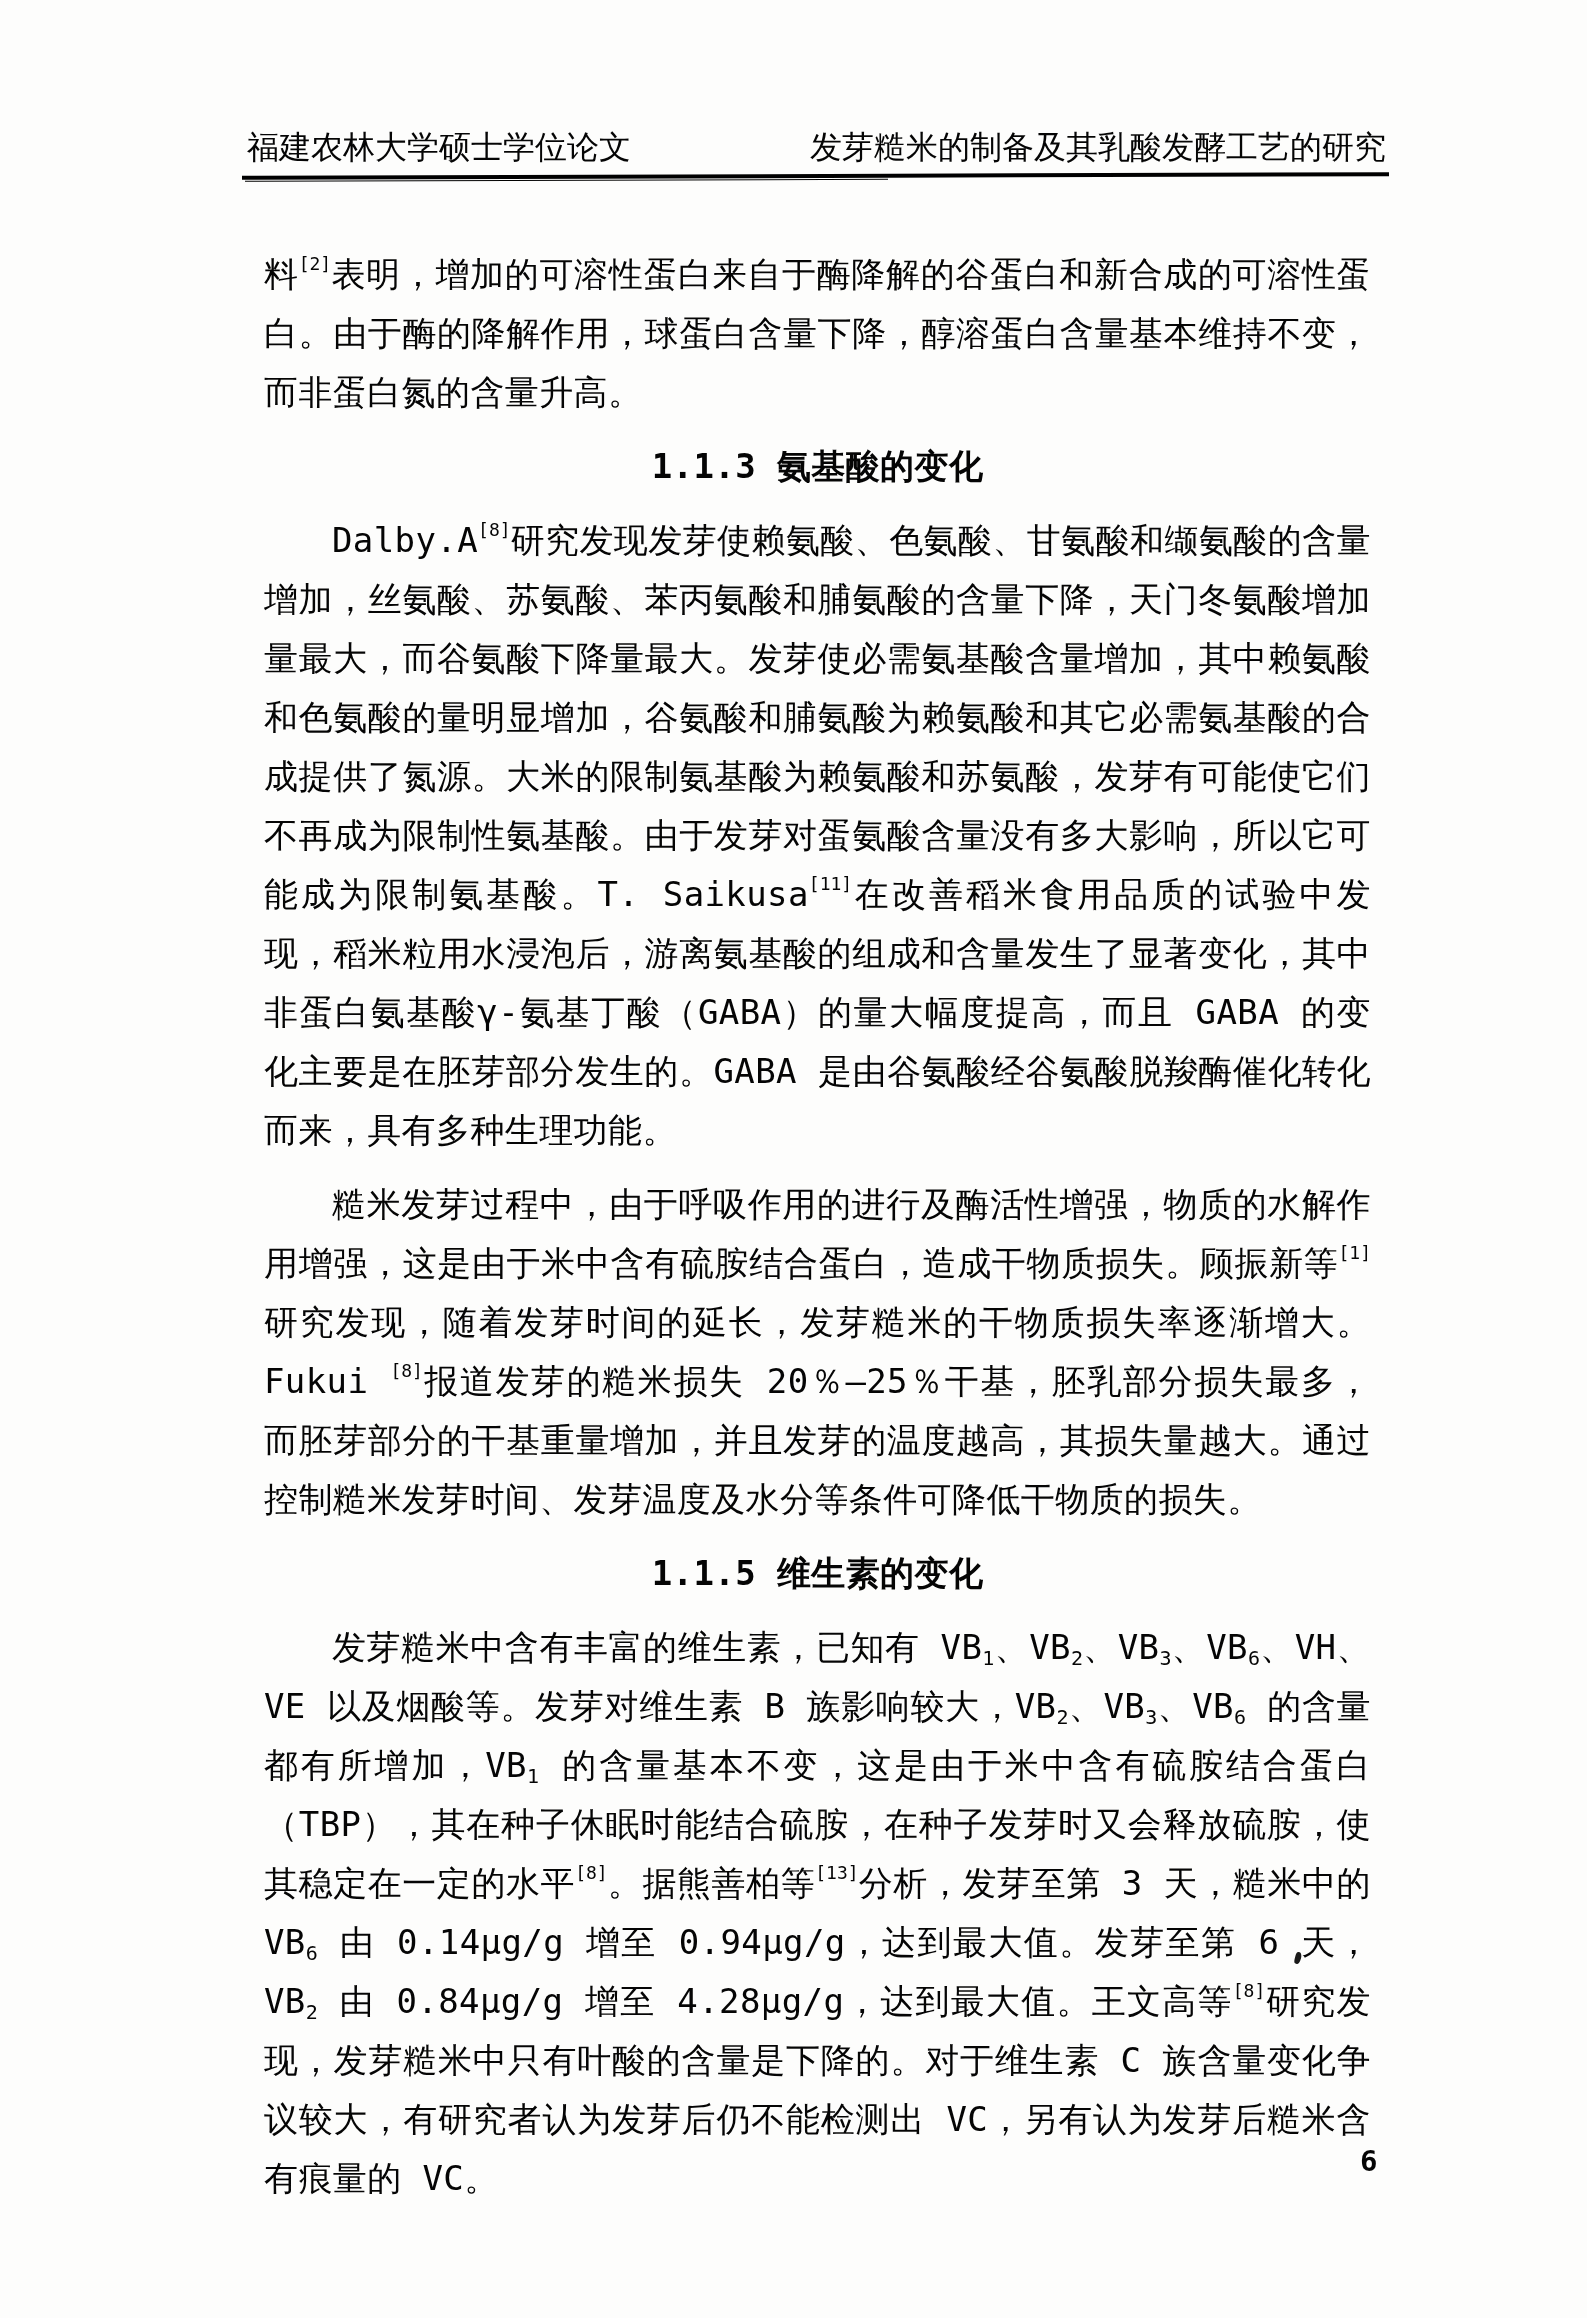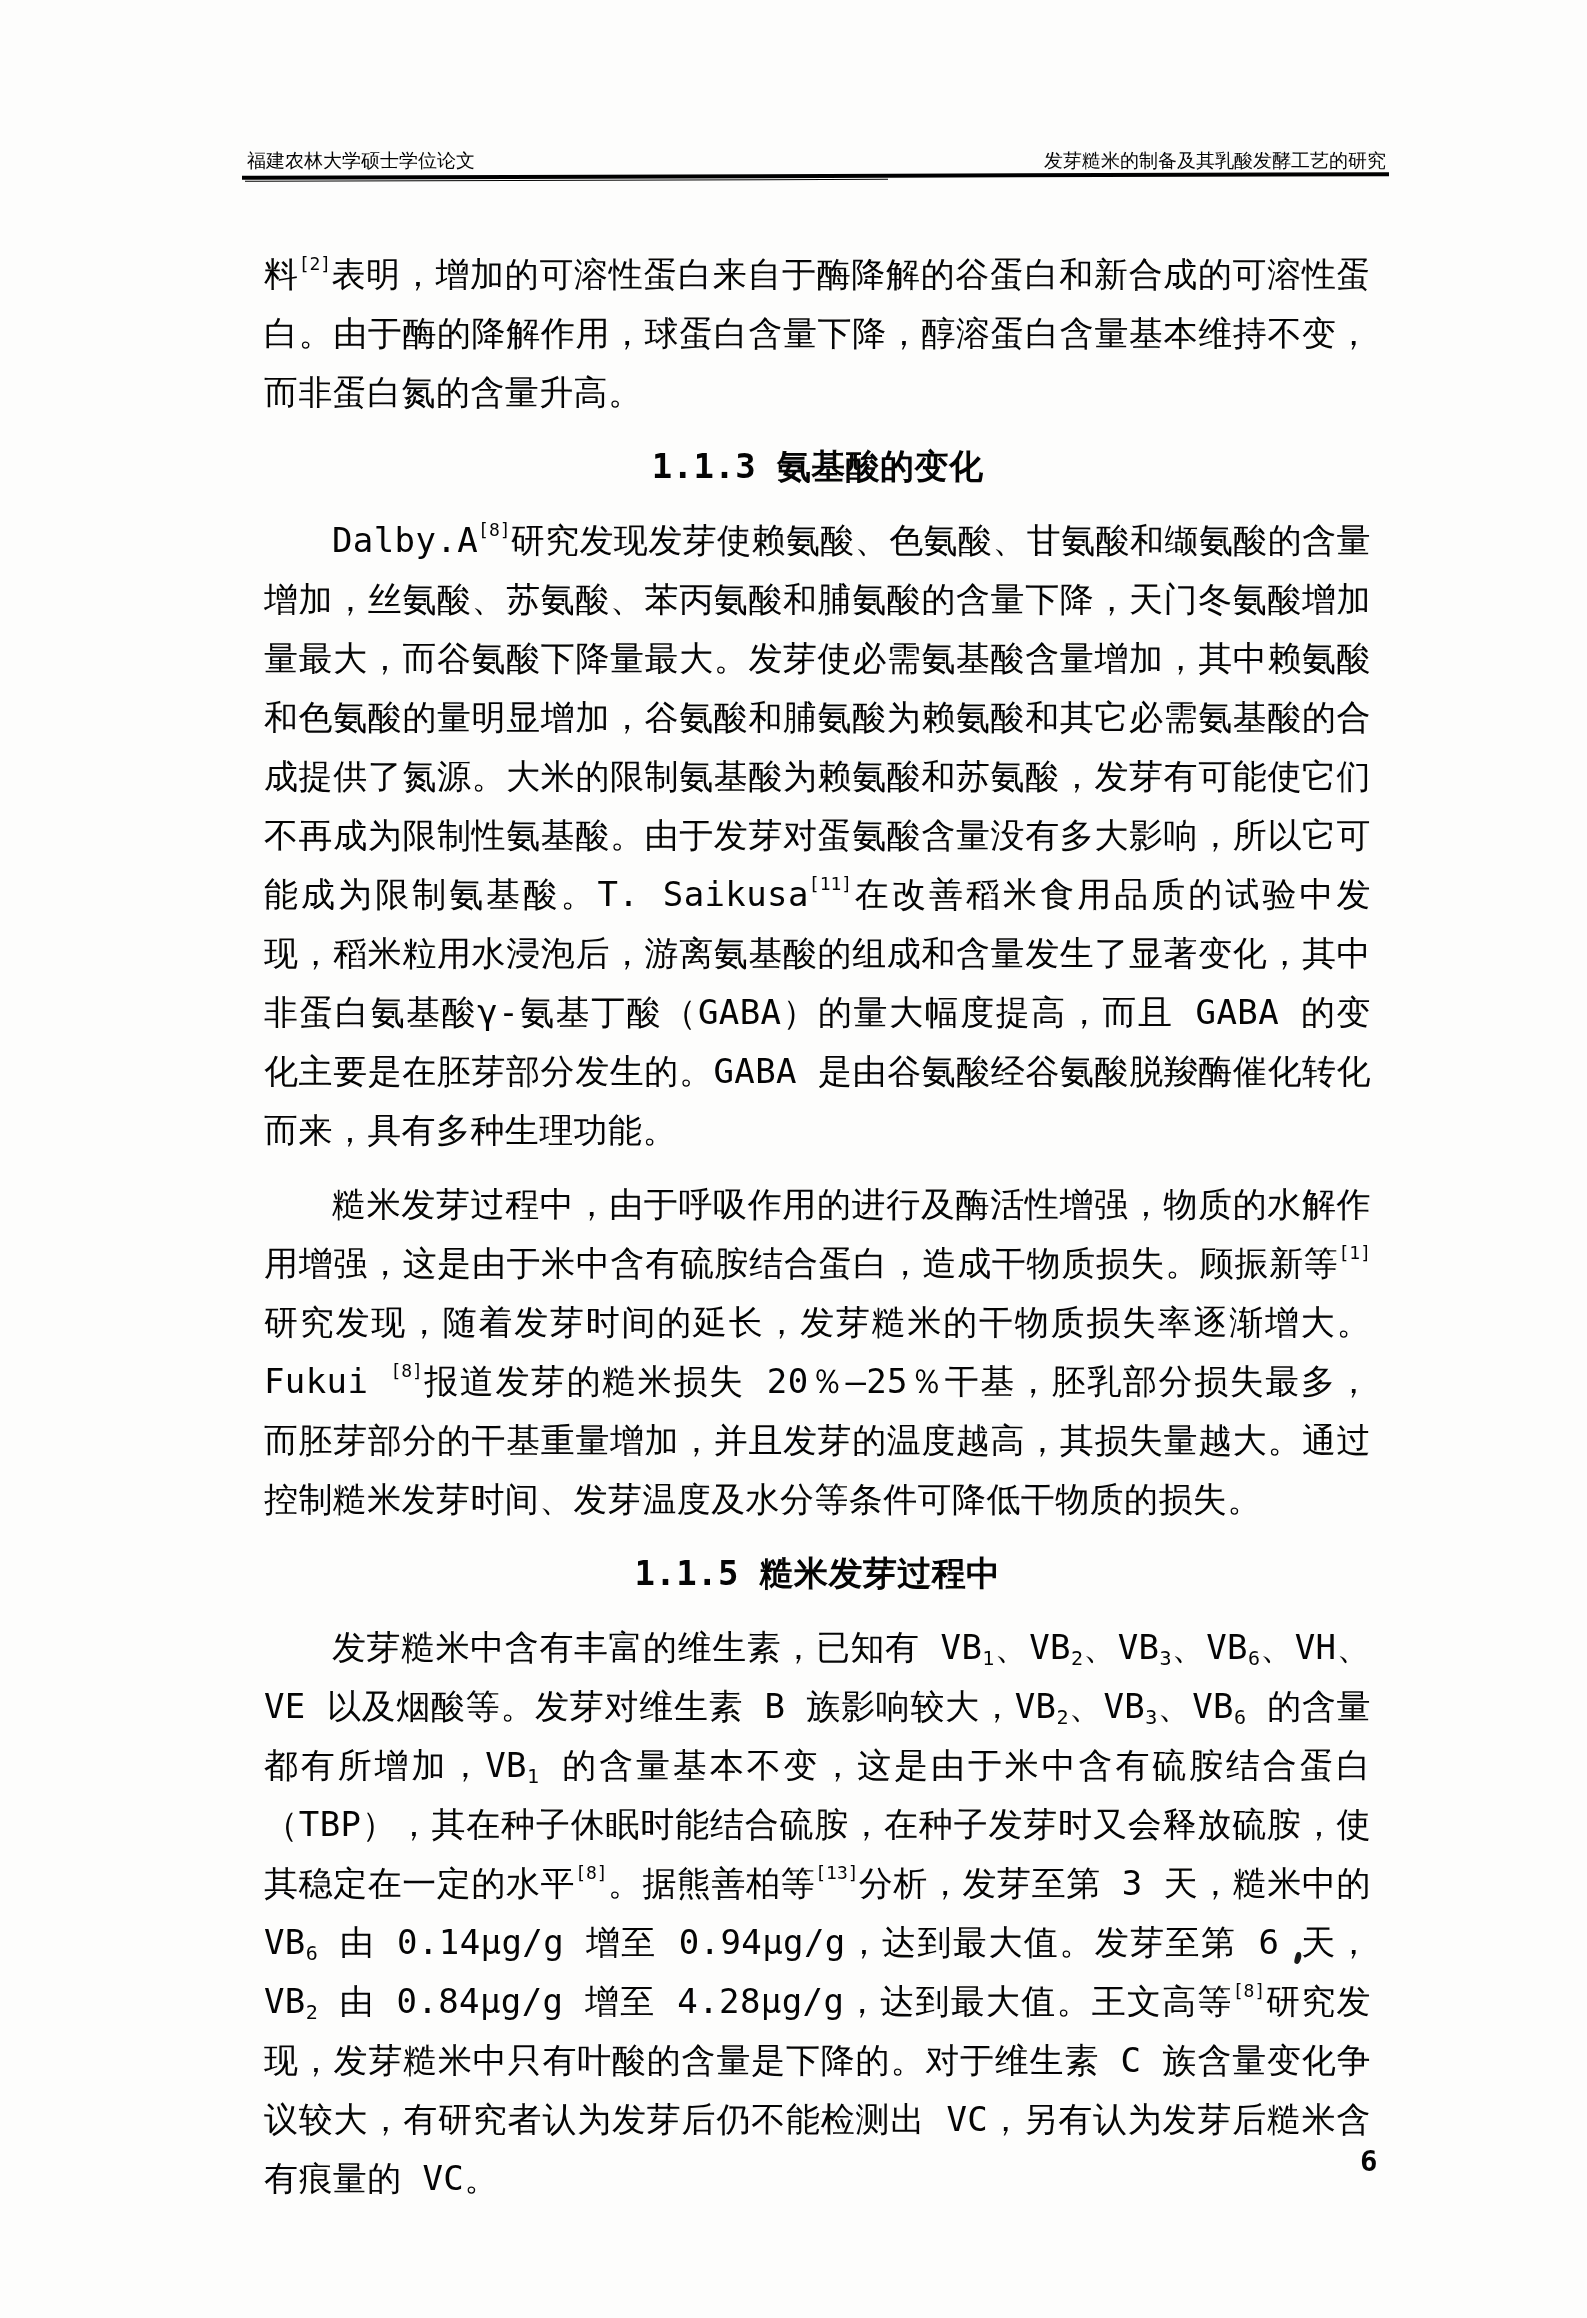--- a/index.html
+++ b/index.html
@@ -7,23 +7,23 @@
     width: 1588px; height: 2319px;
     position: relative;
     background: #fdfdfc;
     color: #050505;
     font-family: "DejaVu Sans Mono", "DejaVu Sans", sans-serif;
     overflow: hidden;
   }
   .page { position: absolute; inset: 0; }
 
   .header {
-    position: absolute; left: 247px; top: 145px; width: 1139px;
+    position: absolute; left: 247px; top: 132px; width: 1139px;
     display: flex; justify-content: space-between; align-items: flex-end;
-    font-size: 19px; line-height: 30px; white-space: nowrap;
+    font-size: 32px; line-height: 30px; white-space: nowrap;
   }
   .header-rule {
     position: absolute; left: 242px; top: 174px; width: 1147px; height: 4px;
     background: #000; transform: rotate(-0.18deg);
   }
   .header-rule::after {
     content: ""; position: absolute; left: 3.2px; top: 4.7px; width: 56%; height: 1.6px;
     background: #000;
   }
 
@@ -65,21 +65,21 @@
     <span>发芽糙米的制备及其乳酸发酵工艺的研究</span>
   </div>
 
   <div class="header-rule"></div>
 
   <div class="content">
       <div class="para"><span>料</span><sup>[2]</sup><span>表明，增加的可溶性蛋白来自于酶降解的谷蛋白和新合成的可溶性蛋白。由于酶的降解作用，球蛋白含量下降，醇溶蛋白含量基本维持不变，而非蛋白氮的含量升高。</span></div>
       <div class="heading">1.1.3 氨基酸的变化</div>
       <div class="para indent"><span>Dalby.A</span><sup>[8]</sup><span>研究发现发芽使赖氨酸、色氨酸、甘氨酸和缬氨酸的含量增加，丝氨酸、苏氨酸、苯丙氨酸和脯氨酸的含量下降，天门冬氨酸增加量最大，而谷氨酸下降量最大。发芽使必需氨基酸含量增加，其中赖氨酸和色氨酸的量明显增加，谷氨酸和脯氨酸为赖氨酸和其它必需氨基酸的合成提供了氮源。大米的限制氨基酸为赖氨酸和苏氨酸，发芽有可能使它们不再成为限制性氨基酸。由于发芽对蛋氨酸含量没有多大影响，所以它可能成为限制氨基酸。T. Saikusa</span><sup>[11]</sup><span>在改善稻米食用品质的试验中发现，稻米粒用水浸泡后，游离氨基酸的组成和含量发生了显著变化，其中非蛋白氨基酸γ-氨基丁酸（GABA）的量大幅度提高，而且 GABA 的变化主要是在胚芽部分发生的。GABA 是由谷氨酸经谷氨酸脱羧酶催化转化而来，具有多种生理功能。</span></div>
       <div class="para indent"><span>糙米发芽过程中，由于呼吸作用的进行及酶活性增强，物质的水解作用增强，这是由于米中含有硫胺结合蛋白，造成干物质损失。顾振新等</span><sup>[1]</sup><span> 研究发现，随着发芽时间的延长，发芽糙米的干物质损失率逐渐增大。Fukui </span><sup>[8]</sup><span>报道发芽的糙米损失 20％—25％干基，胚乳部分损失最多，而胚芽部分的干基重量增加，并且发芽的温度越高，其损失量越大。通过控制糙米发芽时间、发芽温度及水分等条件可降低干物质的损失。</span></div>
-      <div class="heading">1.1.5 糙米发芽过程中</div>
+      <div class="heading">1.1.5 维生素的变化</div>
       <div class="para indent"><span>发芽糙米中含有丰富的维生素，已知有 VB</span><sub>1</sub><span>、VB</span><sub>2</sub><span>、VB</span><sub>3</sub><span>、VB</span><sub>6</sub><span>、VH、VE 以及烟酸等。发芽对维生素 B 族影响较大，VB</span><sub>2</sub><span>、VB</span><sub>3</sub><span>、VB</span><sub>6</sub><span> 的含量都有所增加，VB</span><sub>1</sub><span> 的含量基本不变，这是由于米中含有硫胺结合蛋白（TBP），其在种子休眠时能结合硫胺，在种子发芽时又会释放硫胺，使其稳定在一定的水平</span><sup>[8]</sup><span>。据熊善柏等</span><sup>[13]</sup><span>分析，发芽至第 3 天，糙米中的 VB</span><sub>6</sub><span> 由 0.14μg/g 增至 0.94μg/g，达到最大值。发芽至第 6 天，VB</span><sub>2</sub><span> 由 0.84μg/g 增至 4.28μg/g，达到最大值。王文高等</span><sup>[8]</sup><span>研究发现，发芽糙米中只有叶酸的含量是下降的。对于维生素 C 族含量变化争议较大，有研究者认为发芽后仍不能检测出 VC，另有认为发芽后糙米含有痕量的 VC。</span></div>
     </div>
 
   <div class="speck"></div>
 
   <div class="page-number">6</div>
 
 </div>
 
 

